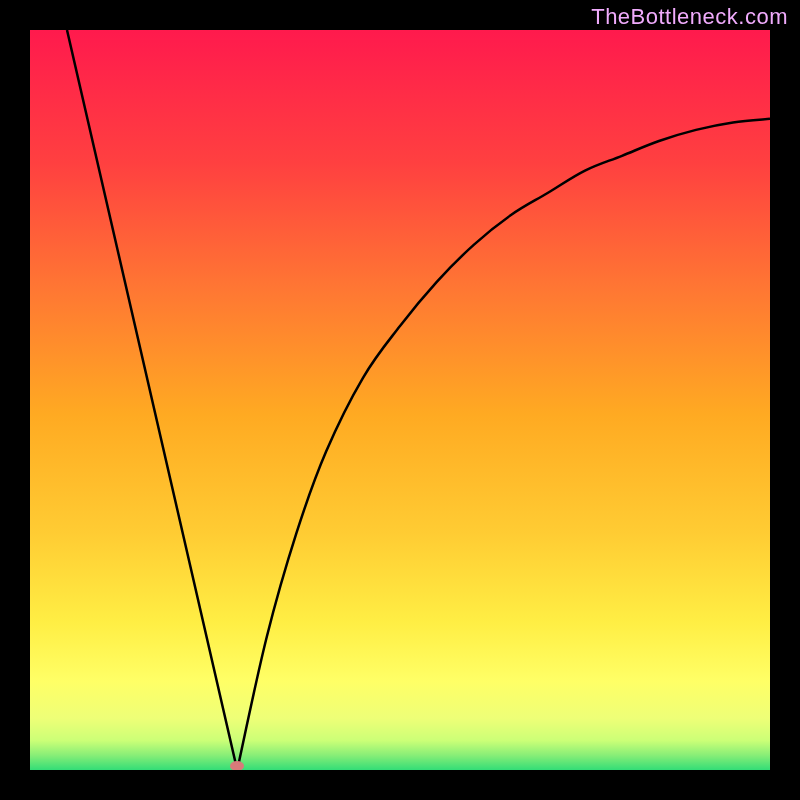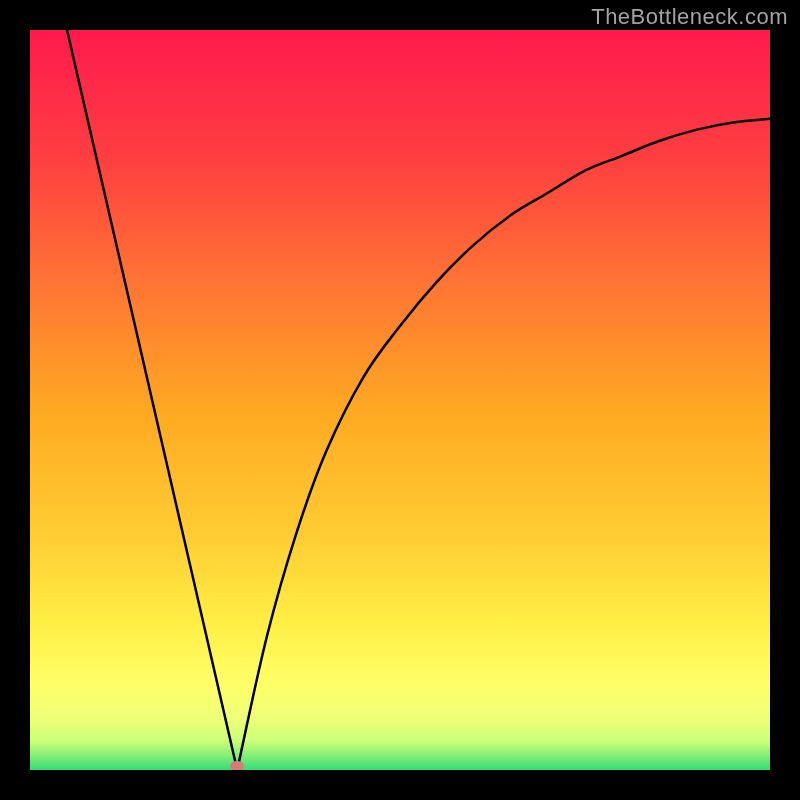--- a/index.html
+++ b/index.html
@@ -11,21 +11,21 @@
       width: 800px;
       height: 800px;
       background: #000;
       position: relative;
       font-family: Arial, sans-serif;
     }
     .watermark {
       position: absolute;
       top: 4px;
       right: 12px;
-      color: #a3a3a3;
+      color: #f0abfc;
       font-size: 22px;
       font-weight: normal;
       z-index: 10;
       letter-spacing: 0.5px;
     }
     .plot-area {
       position: absolute;
       left: 30px;
       top: 30px;
       width: 740px;

